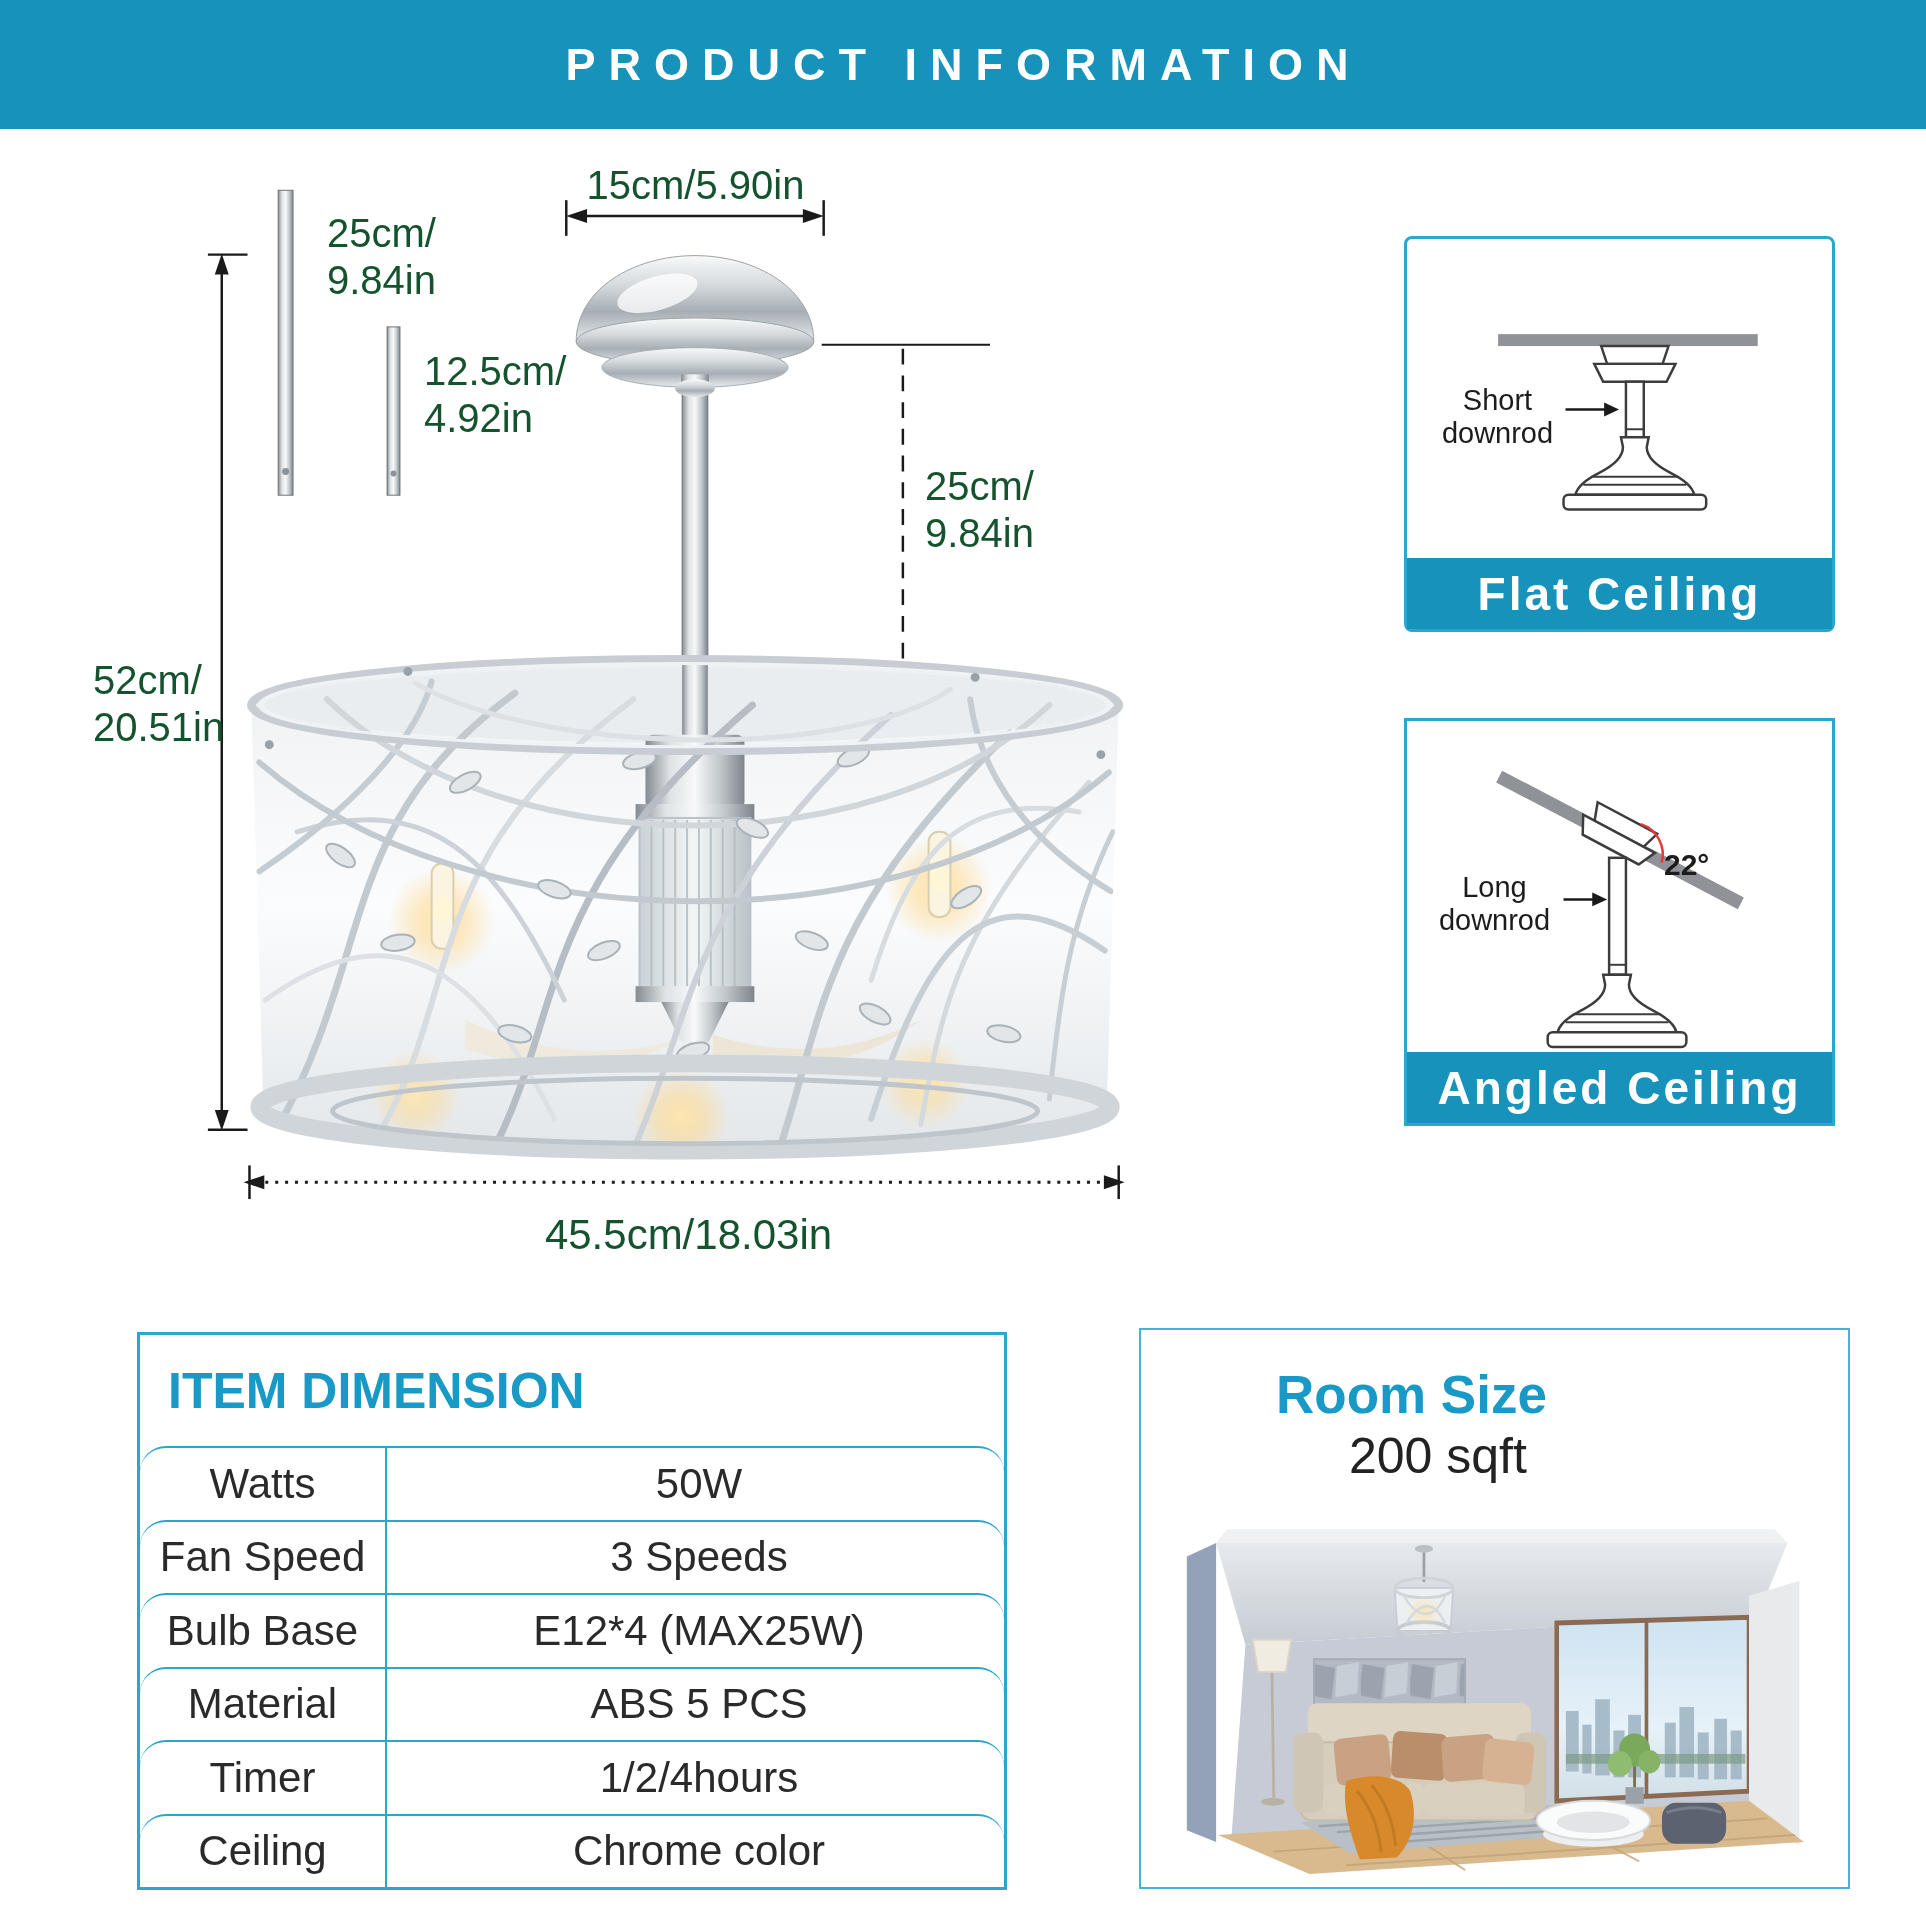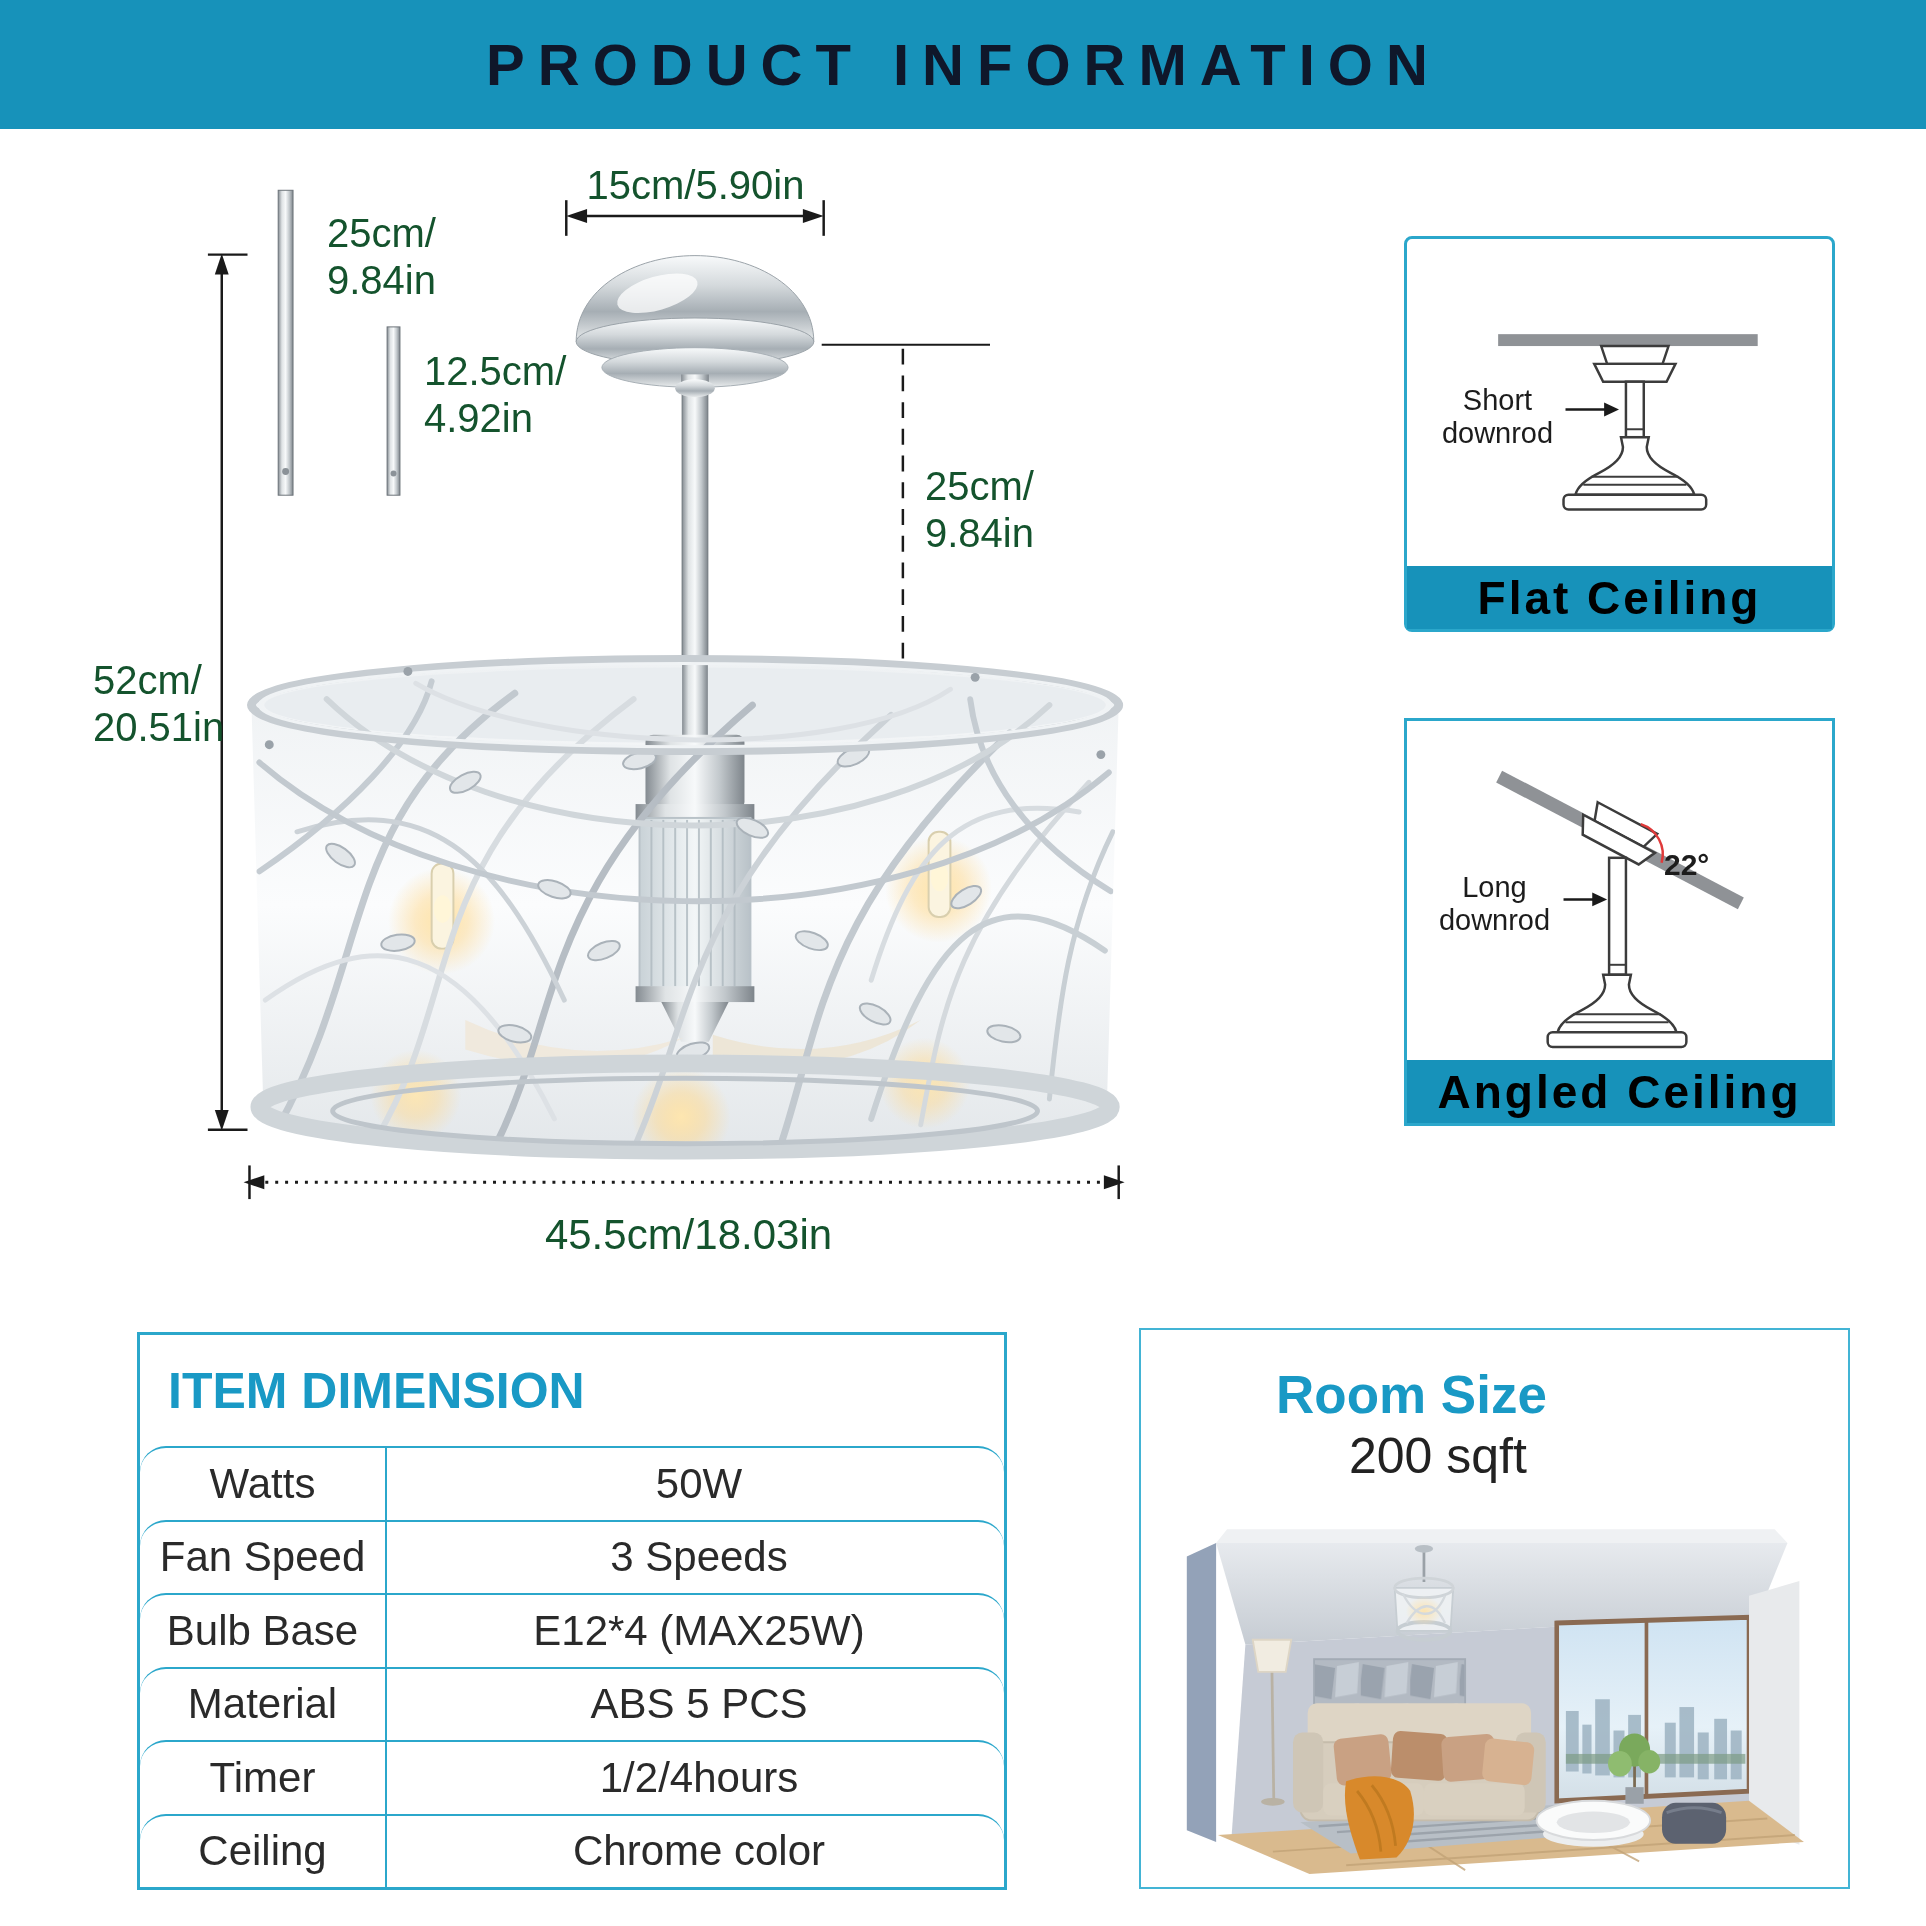--- a/index.html
+++ b/index.html
@@ -2,33 +2,33 @@
 <html><head>
 <meta charset="utf-8">
 <style>
   html,body{margin:0;padding:0;background:#ffffff;}
   body{width:1927px;height:1927px;font-family:"Liberation Sans",sans-serif;position:relative;overflow:hidden;}
   .page{position:absolute;inset:0;background:#fff;}
 
   
   .header{position:absolute;left:0;top:0;width:1927px;height:129px;background:#1792ba;
           display:flex;align-items:center;justify-content:center;}
-  .header .title{color:#0f172a;font-size:58px;font-weight:bold;letter-spacing:13px;white-space:nowrap;}
+  .header .title{color:#ffffff;font-size:45px;font-weight:bold;letter-spacing:13px;white-space:nowrap;}
 
   
   .fan-svg{position:absolute;left:0;top:0;width:1386px;height:1327px;}
   .dim{position:absolute;font-size:40px;color:#14532d;line-height:1.17;white-space:pre-line;}
   .dim.center{text-align:center;}
 
   
   .mpanel{position:absolute;left:1404px;width:431px;border:3px solid #2ba7cb;background:#fff;box-sizing:border-box;}
   .mpanel.flat{top:236px;height:396px;border-radius:8px;}
   .mpanel.angled{top:718px;height:408px;}
   .mpanel .diagram{position:absolute;left:0;top:0;}
-  .mpanel .bar{position:absolute;left:0;right:0;bottom:0;height:63px;background:#1792ba;color:#000000;
+  .mpanel .bar{position:absolute;left:0;right:0;bottom:0;height:71px;background:#1792ba;color:#ffffff;
                display:flex;align-items:center;justify-content:center;font-size:46px;font-weight:bold;letter-spacing:3px;}
   .mpanel .diag-label{position:absolute;font-size:29px;color:#1c1c1c;text-align:center;line-height:1.15;white-space:pre-line;}
   .mpanel .angle-label{position:absolute;font-size:30px;font-weight:bold;color:#1c1c1c;}
 
   
   .spec{position:absolute;left:137px;top:1332px;width:870px;height:558px;border:3px solid #2ba7cb;
         box-sizing:border-box;background:#fff;display:flex;flex-direction:column;}
   .spec .title-row{height:111px;flex:none;display:flex;align-items:center;padding-left:28px;
                    font-size:50px;font-weight:bold;color:#1999c5;}
   .spec .row{flex:1;display:flex;border-top:2px solid #2ba7cb;border-radius:26px;}

